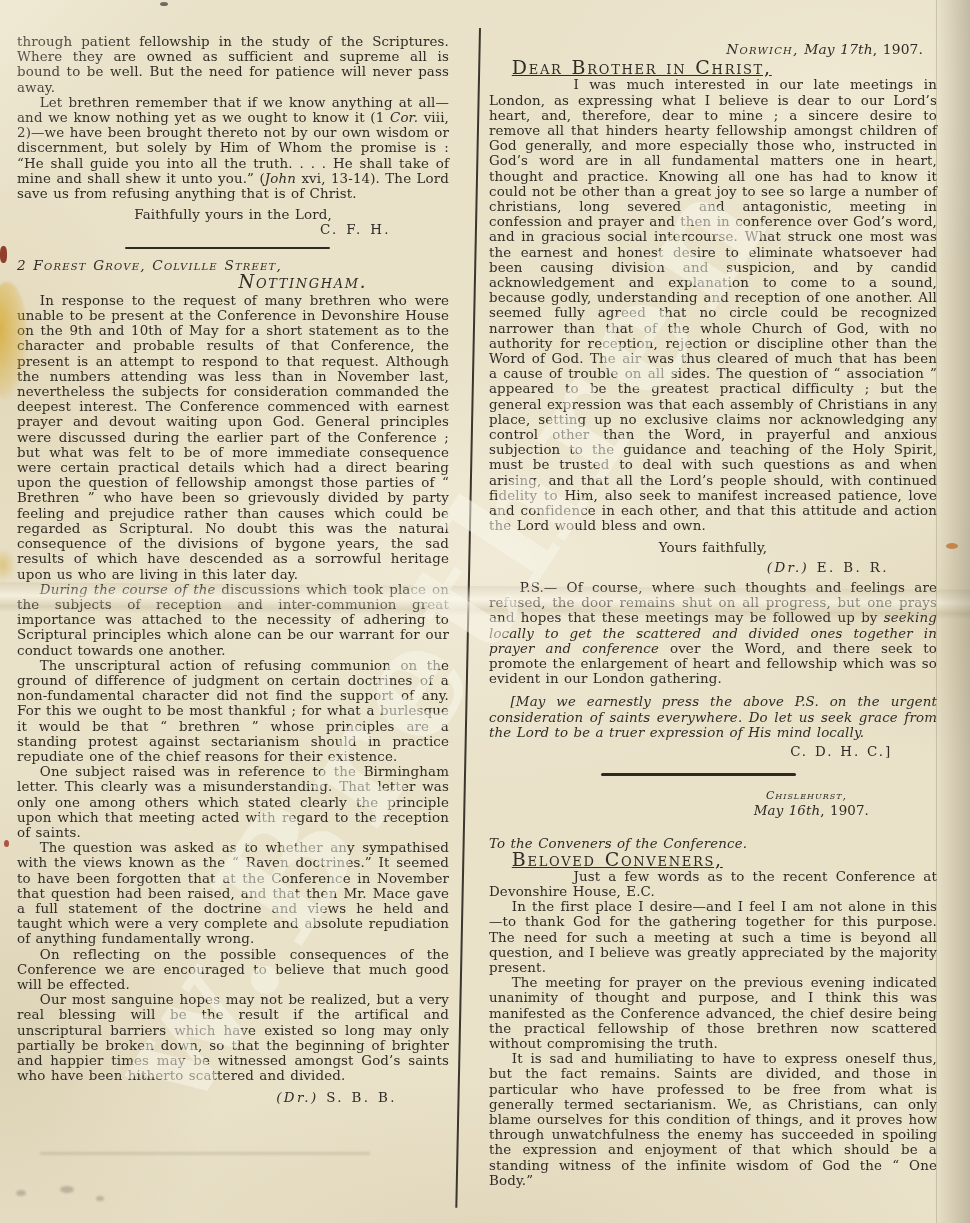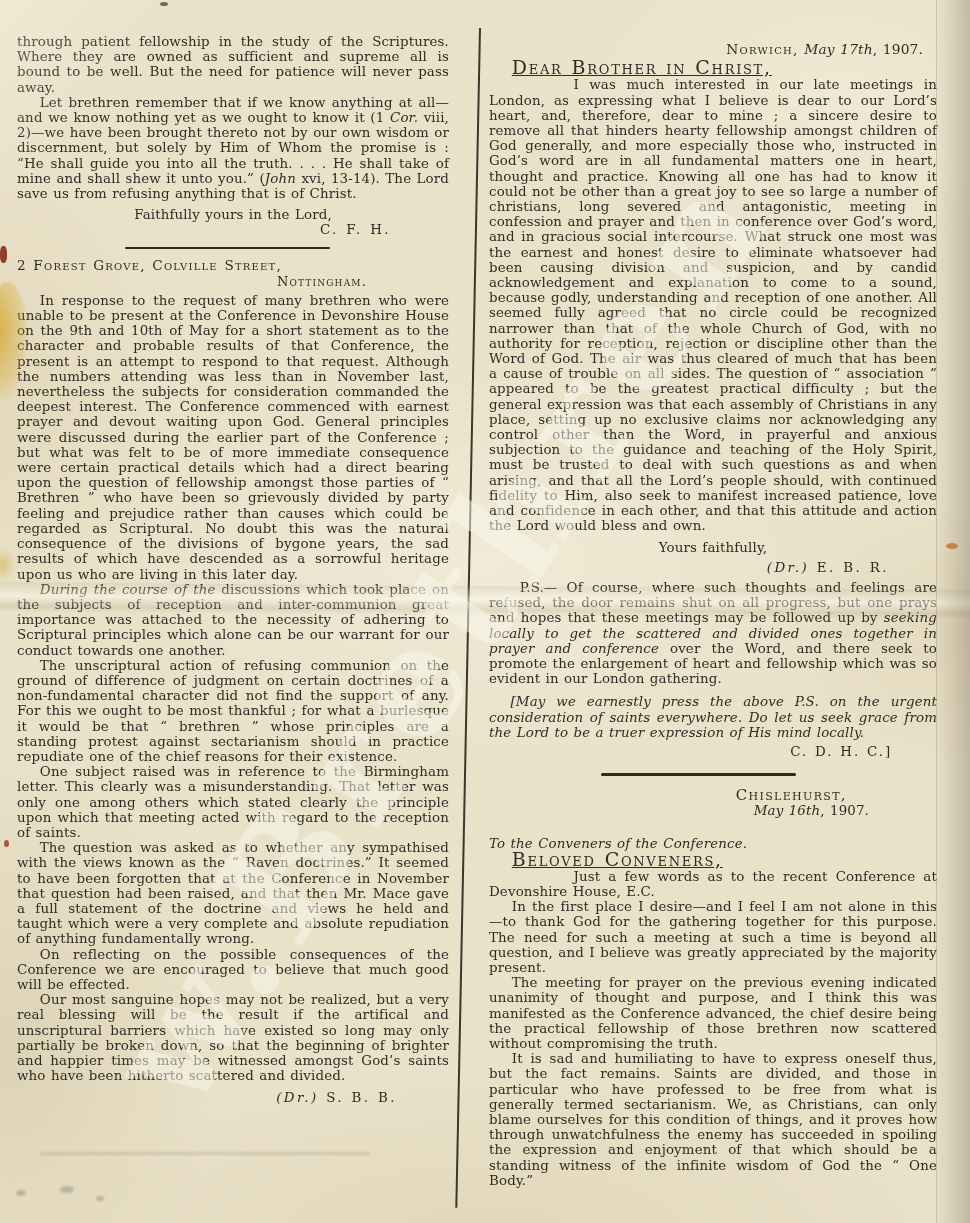--- a/index.html
+++ b/index.html
@@ -47,35 +47,35 @@
   p {
     margin:0; text-align:justify;
     font-size:13.4px; line-height:15.2px;
     letter-spacing:0.01em; word-spacing:0.07em;
   }
   .indent    { text-indent:1.7em; }
   .indent-lg { text-indent:6.3em; }
   .ps        { text-indent:2.3em; margin-top:5px; }
   .bracket   { text-indent:1.6em; margin-top:8px; }
   .it { font-style:italic; }
-  .sc { font-variant:small-caps; letter-spacing:0.09em; }
+  .sc { font-variant:small-caps; letter-spacing:0.09em;font-style:italic; }
   .center { }
   .right  { text-align:right; }
 
   .dateline   { text-align:right; padding-right:14px; margin-top:8px; margin-bottom:3px; font-size:13.8px; }
   .salutation { font-variant:small-caps; letter-spacing:0.09em; text-indent:1.2em; font-size:19px; margin-bottom:2px;text-decoration:underline; }
   .signoff  { text-align:center; margin-top:6px; }
   .sig      { margin-bottom:3px; letter-spacing:0.18em; }
   .sig-cfh  { padding-right:58px; }
   .sig-sbb  { padding-right:52px; margin-top:7px; }
   .sig-ebr  { padding-right:48px; margin-top:5px; }
   .sig-cdhc { padding-right:45px; margin-top:4px; letter-spacing:0.14em;text-align:right; }
   .addr1 { font-size:13.6px; margin-top:2px; }
-  .addr2 { padding-right:82px; font-size:13px; margin-bottom:4px; }
-  .place2 { padding-right:90px; font-size:15px; margin-top:12px; }
+  .addr2 { padding-right:82px; font-size:18px; margin-bottom:4px; }
+  .place2 { padding-right:90px; font-size:11px; margin-top:12px; }
   .date2  { padding-right:68px; margin-bottom:2px; }
   .addressee { margin-top:18px;font-style:italic; }
 
   .rule { height:2.8px; background:#2d2a24; border-radius:2px; }
   .rule-left  { width:205px; margin:9px 0 9px 108px; }
   .rule-right { width:195px; margin:14px 0 12px 112px; }
 
   .watermark {
     position:absolute; left:-210px; top:555px; width:1300px; height:160px; z-index:3;
     pointer-events:none; text-align:center;

